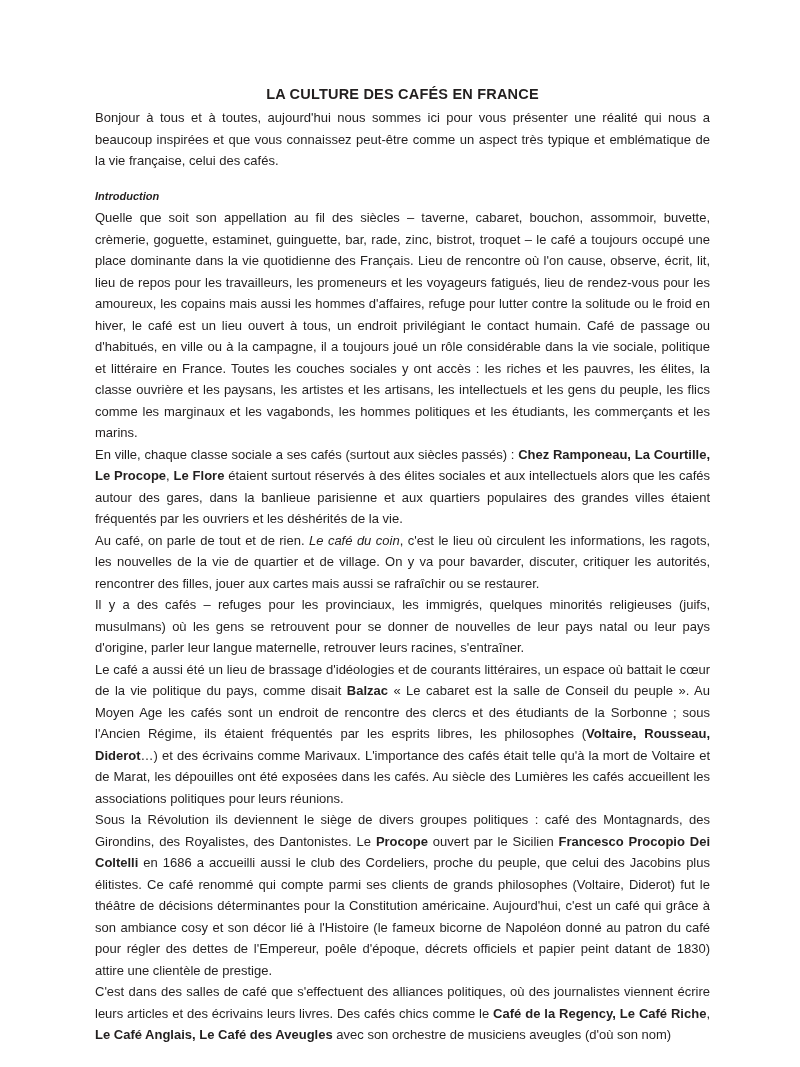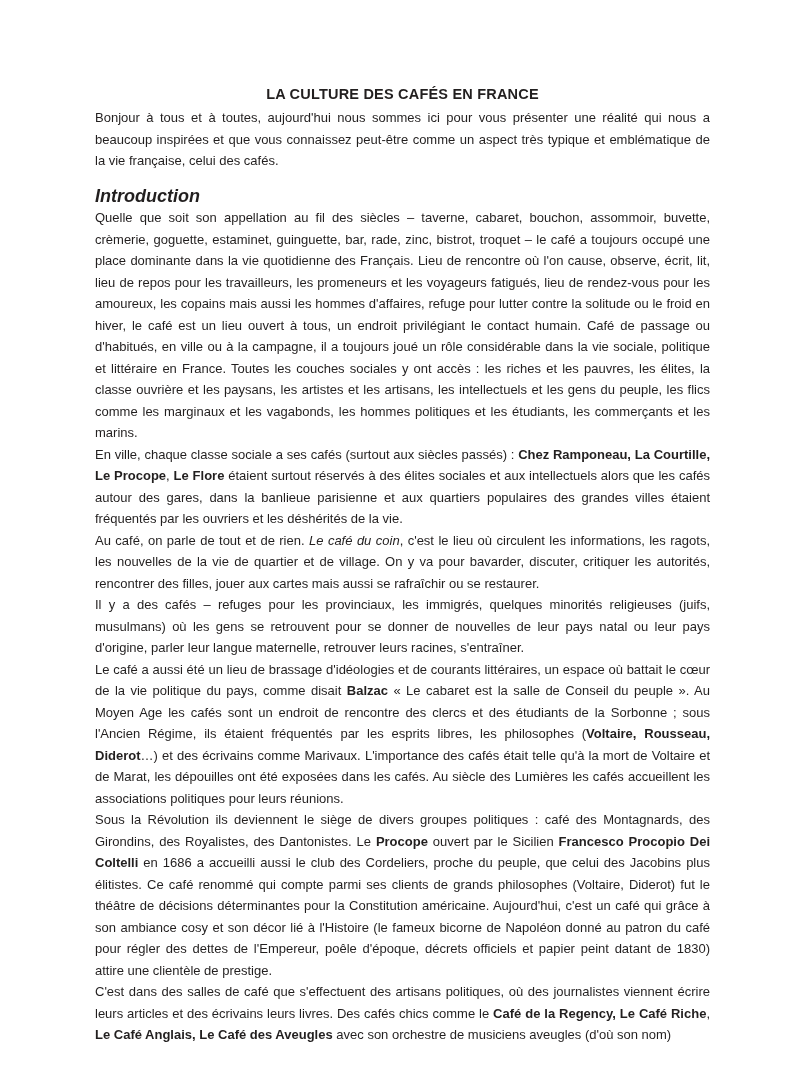--- a/index.html
+++ b/index.html
@@ -25,21 +25,21 @@
   }
   .doc-title {
     font-size: 14.5px;
     font-weight: bold;
     text-align: center;
     letter-spacing: 0.2px;
     margin: 0 0 3px 0;
     line-height: 20px;
   }
   .section-heading {
-    font-size: 18px;
+    font-size: 11px;
     font-weight: bold;
     font-style: italic;
     margin: 14px 0 0 0;
     line-height: 21.5px;
     text-align: left;
   }
   p.para {
     font-size: 13px;
     line-height: 21.5px;
     margin: 0;
@@ -62,15 +62,15 @@
   <h2 class="section-heading">Introduction</h2>
 
   <p class="para"><span>Quelle que soit son appellation au fil des siècles – taverne, cabaret, bouchon, assommoir, buvette, crèmerie, goguette, estaminet, guinguette, bar, rade, zinc, bistrot, troquet – le café a toujours occupé une place dominante dans la vie quotidienne des Français. Lieu de rencontre où l'on cause, observe, écrit, lit, lieu de repos pour les travailleurs, les promeneurs et les voyageurs fatigués, lieu de rendez-vous pour les amoureux, les copains mais aussi les hommes d'affaires, refuge pour lutter contre la solitude ou le froid en hiver, le café est un lieu ouvert à tous, un endroit privilégiant le contact humain. Café de passage ou d'habitués, en ville ou à la campagne, il a toujours joué un rôle considérable dans la vie sociale, politique et littéraire en France. Toutes les couches sociales y ont accès : les riches et les pauvres, les élites, la classe ouvrière et les paysans, les artistes et les artisans, les intellectuels et les gens du peuple, les flics comme les marginaux et les vagabonds, les hommes politiques et les étudiants, les commerçants et les marins.</span></p>
   <p class="para"><span>En ville, chaque classe sociale a ses cafés (surtout aux siècles passés) : </span><b>Chez Ramponeau, La Courtille, Le Procope</b><span>, </span><b>Le Flore</b><span> étaient surtout réservés à des élites sociales et aux intellectuels alors que les cafés autour des gares, dans la banlieue parisienne et aux quartiers populaires des grandes villes étaient fréquentés par les ouvriers et les déshérités de la vie.</span></p>
   <p class="para"><span>Au café, on parle de tout et de rien. </span><i>Le café du coin</i><span>, c'est le lieu où circulent les informations, les ragots, les nouvelles de la vie de quartier et de village. On y va pour bavarder, discuter, critiquer les autorités, rencontrer des filles, jouer aux cartes mais aussi se rafraîchir ou se restaurer.</span></p>
   <p class="para"><span>Il y a des cafés – refuges pour les provinciaux, les immigrés, quelques minorités religieuses (juifs, musulmans) où les gens se retrouvent pour se donner de nouvelles de leur pays natal ou leur pays d'origine, parler leur langue maternelle, retrouver leurs racines, s'entraîner.</span></p>
 
 
   <p class="para"><span>Le café a aussi été un lieu de brassage d'idéologies et de courants littéraires, un espace où battait le cœur de la vie politique du pays, comme disait </span><b>Balzac</b><span> « Le cabaret est la salle de Conseil du peuple ». Au Moyen Age les cafés sont un endroit de rencontre des clercs et des étudiants de la Sorbonne ; sous l'Ancien Régime, ils étaient fréquentés par les esprits libres, les philosophes (</span><b>Voltaire, Rousseau, Diderot</b><span>…) et des écrivains comme Marivaux. L'importance des cafés était telle qu'à la mort de Voltaire et de Marat, les dépouilles ont été exposées dans les cafés. Au siècle des Lumières les cafés accueillent les associations politiques pour leurs réunions.</span></p>
   <p class="para"><span>Sous la Révolution ils deviennent le siège de divers groupes politiques : café des Montagnards, des Girondins, des Royalistes, des Dantonistes. Le </span><b>Procope</b><span> ouvert par le Sicilien </span><b>Francesco Procopio Dei Coltelli</b><span> en 1686 a accueilli aussi le club des Cordeliers, proche du peuple, que celui des Jacobins plus élitistes. Ce café renommé qui compte parmi ses clients de grands philosophes (Voltaire, Diderot) fut le théâtre de décisions déterminantes pour la Constitution américaine. Aujourd'hui, c'est un café qui grâce à son ambiance cosy et son décor lié à l'Histoire (le fameux bicorne de Napoléon donné au patron du café pour régler des dettes de l'Empereur, poêle d'époque, décrets officiels et papier peint datant de 1830) attire une clientèle de prestige.</span></p>
-  <p class="para"><span>C'est dans des salles de café que s'effectuent des artisans politiques, où des journalistes viennent écrire leurs articles et des écrivains leurs livres. Des cafés chics comme le </span><b>Café de la Regency, Le Café Riche</b><span>, </span><b>Le Café Anglais, Le Café des Aveugles</b><span> avec son orchestre de musiciens aveugles (d'où son nom) </span></p>
+  <p class="para"><span>C'est dans des salles de café que s'effectuent des alliances politiques, où des journalistes viennent écrire leurs articles et des écrivains leurs livres. Des cafés chics comme le </span><b>Café de la Regency, Le Café Riche</b><span>, </span><b>Le Café Anglais, Le Café des Aveugles</b><span> avec son orchestre de musiciens aveugles (d'où son nom) </span></p>
 
 </div>
 
 </body></html>

